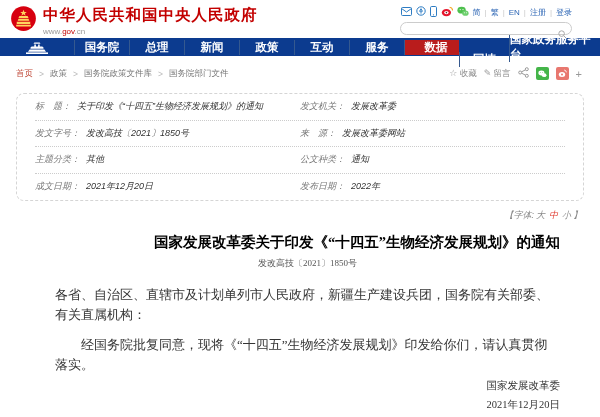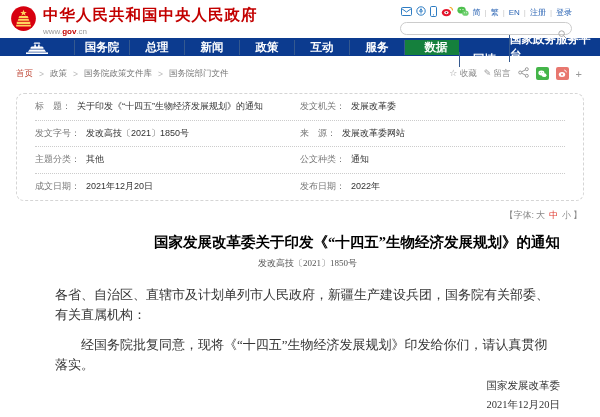--- a/index.html
+++ b/index.html
@@ -4,60 +4,60 @@
 <style>
   * { margin:0; padding:0; box-sizing:border-box; }
   html,body { width:600px; height:417px; overflow:hidden; background:#fff;
     font-family:"Liberation Sans","DejaVu Sans",sans-serif; }
 
   
   .hdr { height:38px; display:flex; justify-content:space-between; align-items:center; padding:2px 28px 0 10px; }
   .brand { display:flex; align-items:center; gap:6px; }
   .brand-txt .site-title { color:#c30000; font-weight:bold; font-size:15.5px; letter-spacing:1px; }
   .site-url { font-size:8px; color:#9a9a9a; margin-top:1px; }
-  .site-url b { color:#c30000; font-weight:bold; }
+  .site-url b { color:#c30000; font-weight:normal; }
   .hdr-right { display:flex; flex-direction:column; align-items:flex-end; gap:3px; }
   .hdr-tools { display:flex; align-items:center; gap:4px; font-size:8px; color:#2d66b5; }
   .hdr-tools .divider { color:#c9c9c9; }
   .hdr-tools a { color:#2d66b5; text-decoration:none; }
   .search-pill { width:172px; height:13px; border:1px solid #ccc; border-radius:8px; position:relative; background:#fff; }
   .search-pill input { position:absolute; left:6px; top:0; width:150px; height:11px; border:0; outline:0; font-size:8px; background:transparent; }
   .search-pill .mag { position:absolute; right:4px; top:2px; }
 
   
   .nav { height:18px; background:#0c3b8f; display:flex; align-items:center; }
   .nav-home { width:74px; display:flex; align-items:center; justify-content:center; }
   .nav-item { display:flex; align-items:center; justify-content:center; color:#fff; font-size:11.5px; font-weight:bold;
     border-left:1px solid #35598f; width:55px; cursor:pointer; }
   .nav-item.wide { flex:1; }
   .nav-item.narrow { width:50px;margin-top:24px; }
-  .nav-item.active { background:#15803d;padding-left:8px; }
+  .nav-item.active { background:#b91c1c;padding-left:8px; }
 
   
   .crumb-bar { height:27px; display:flex; align-items:center; justify-content:space-between; padding:8px 18px 0 16px; font-size:8.5px; color:#777; }
   .crumb { display:flex; align-items:center; gap:6px; }
   .crumb .first { color:#c04a3a; }
   .crumb .sep { color:#bbb; }
   .crumb-tools { display:flex; align-items:center; gap:7px; color:#888; }
   .crumb-tools .glyph { font-size:9px; color:#999; }
   .badge { width:13px; height:13px; border-radius:2px; display:inline-flex; align-items:center; justify-content:center; }
   .badge.wx { background:#44b549; }
   .badge.wb { background:#e8776f; }
   .plus { font-size:11px; color:#999; }
 
   
   .meta-box { margin:10px 16px 0 16px; border:1px dashed #d5d5d5; border-radius:8px; padding:0 18px; }
   .meta-row { display:flex; height:26.5px; align-items:center; border-bottom:1px dotted #ccc; font-size:9px; }
   .meta-row:last-child { border-bottom:0; }
-  .meta-cell { width:50%; display:flex; }
+  .meta-cell { width:50%; display:flex;font-style:italic; }
   .meta-label { color:#787878; white-space:pre; }
   .meta-value { color:#333; margin-left:6px; }
 
   
-  .font-sel { text-align:right; margin:8px 18px 0 0; font-size:9px; color:#8a8a8a; }
+  .font-sel { text-align:right; margin:8px 18px 0 0; font-size:9px; color:#8a8a8a;font-style:italic; }
   .font-sel .f-large, .font-sel .f-small { color:#8a8a8a; margin:0 2px; cursor:pointer; }
   .font-sel .f-mid { color:#e0382d; margin:0 2px; cursor:pointer; }
 
   
   .article { padding:0 40px 0 55px; font-family:"Liberation Serif","DejaVu Serif",serif; color:#333; }
   .art-title { text-align:right; font-size:14.5px; font-weight:bold; color:#000; margin-top:11px; line-height:1.3; }
   .art-no { text-align:center; font-size:9px; color:#555; margin-top:5px; }
   .art-p { font-size:13px; line-height:1.55; margin-top:15px; }
   .art-p.indent { text-indent:2em; margin-top:10px; }
   .sign { text-align:right; font-size:10.5px; line-height:1.75; margin-top:2px; }

